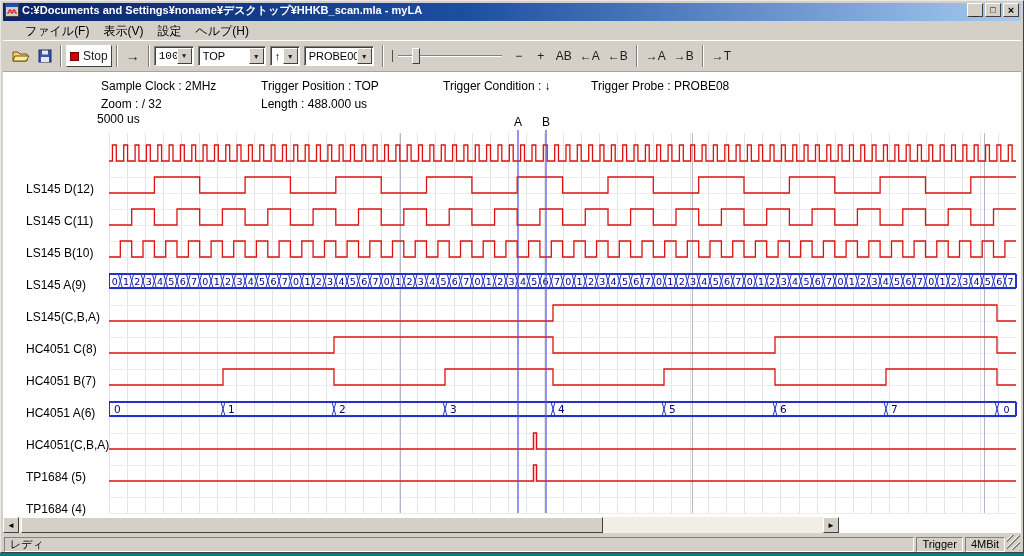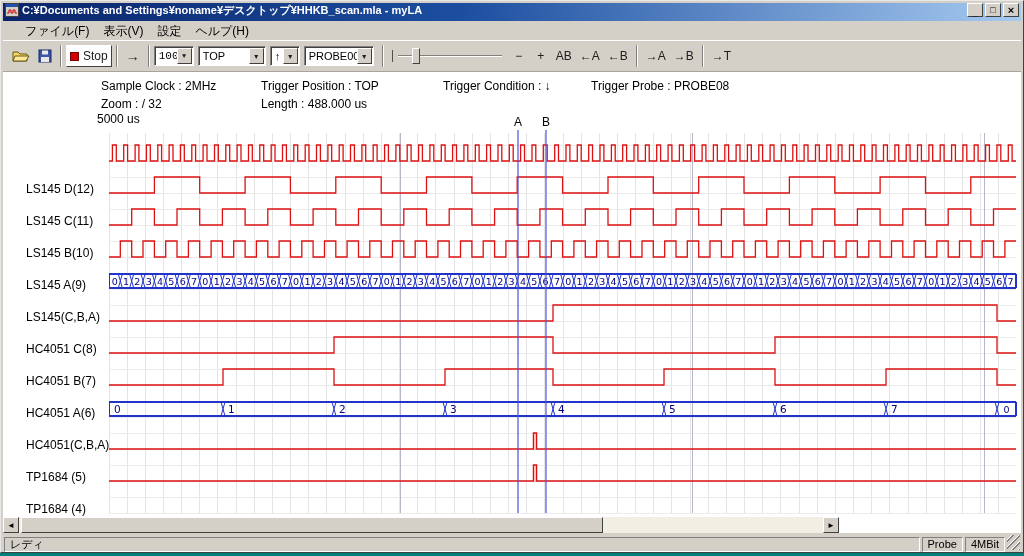--- a/index.html
+++ b/index.html
@@ -592,18 +592,18 @@
         </div>
       <div class="scroll-thumb"></div>
       <div class="scroll-btn right">
           <span>►</span>
         </div>
     </div>
   </div>
 
   <div class="statusbar">
     <div class="sb-panel sb-main"><span>レディ</span></div>
-    <div class="sb-panel"><span>Probe</span></div>
+    <div class="sb-panel"><span>Trigger</span></div>
     <div class="sb-panel"><span>4MBit</span></div>
     <div class="sb-grip"></div>
   </div>
 
 </div>
 
 </body></html>

